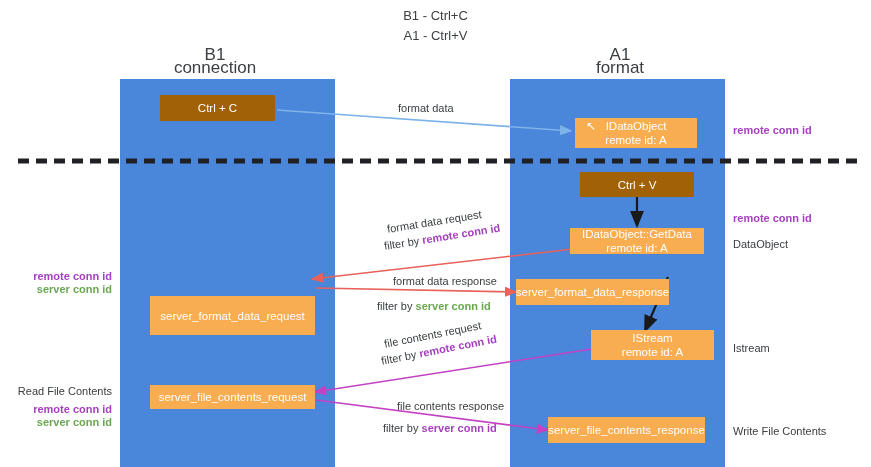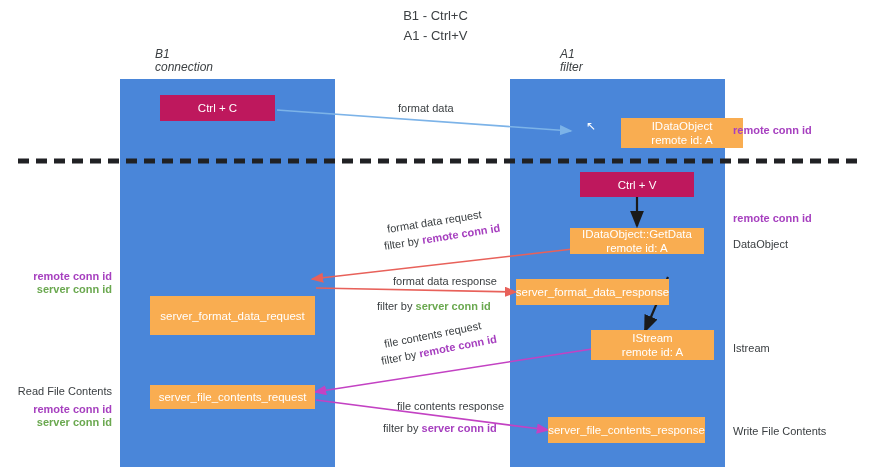--- a/index.html
+++ b/index.html
@@ -17,32 +17,32 @@
   .lane{position:absolute;background:#4a86d9;}
   .svg-layer{position:absolute;left:0;top:0;width:871px;height:467px;pointer-events:none;}
 
   
   .title{
     position:absolute;left:0;top:6px;width:871px;
     text-align:center;font-size:13px;line-height:20px;color:#3c4043;
     white-space:pre;
   }
   .colhead{
-    position:absolute;text-align:left;font-size:12px;line-height:13px;
-    color:#3c4043;white-space:pre;font-style:italic;
+    position:absolute;text-align:center;font-size:17px;line-height:13px;
+    color:#3c4043;white-space:pre;
   }
 
   
   .node{
     position:absolute;box-sizing:border-box;
     display:flex;flex-direction:column;align-items:center;justify-content:center;
     text-align:center;color:#ffffff;font-size:11.5px;line-height:14px;
     white-space:pre;
   }
-  .node.green{background:#be185d;}
+  .node.green{background:#a16207;}
   .node.orange{background:#f9ad51;}
 
   
   .lbl{position:absolute;font-size:11px;line-height:14px;white-space:pre;color:#3c4043;}
   .lbl.purple{color:#a63fbf;font-weight:bold;}
   .lbl.green{color:#6aa84f;font-weight:bold;}
   .lbl.right{text-align:right;}
   .lbl b.purple{color:#a63fbf;}
   .lbl b.green{color:#6aa84f;}
   .rot-a{transform:rotate(-9deg);transform-origin:left top;}
@@ -52,21 +52,21 @@
 <body>
 
 <div id="stage">
 
   <div class="title">B1 - Ctrl+C
 A1 - Ctrl+V</div>
 
   <div class="colhead" style="left:155px;top:48px;width:120px;">B1
 connection</div>
   <div class="colhead" style="left:560px;top:48px;width:120px;">A1
-filter</div>
+format</div>
 
   <div class="lane" style="left:120px;top:79px;width:215px;height:388px;"></div>
   <div class="lane" style="left:510px;top:79px;width:215px;height:388px;"></div>
 
   <svg class="svg-layer" viewBox="0 0 871 467" xmlns="http://www.w3.org/2000/svg">
     <defs>
       <marker id="ah-blue" markerWidth="9" markerHeight="9" refX="7" refY="3.2" orient="auto">
         <path d="M0,0 L8,3.2 L0,6.4 z" fill="#7cb3e8"></path>
       </marker>
       <marker id="ah-black" markerWidth="9" markerHeight="9" refX="7" refY="3.2" orient="auto">
@@ -92,21 +92,21 @@
 
     <path d="M592,349 L315,392" stroke="#c342c3" stroke-width="1.6" fill="none" marker-end="url(#ah-purple)"></path>
 
     <path d="M316,400 L548,430" stroke="#c342c3" stroke-width="1.6" fill="none" marker-end="url(#ah-purple)"></path>
 
     <line x1="18" y1="161" x2="860" y2="161" stroke="#202124" stroke-width="5" stroke-dasharray="11 7" stroke-linecap="butt"></line>
   </svg>
 
   <div class="node green" style="left:160px;top:95px;width:115px;height:26px;">Ctrl + C</div>
 
-  <div class="node orange" style="left:575px;top:118px;width:122px;height:30px;margin-left:46px;">IDataObject
+  <div class="node orange" style="left:575px;top:118px;width:122px;height:30px;">IDataObject
 remote id: A</div>
   <span class="lbl" style="left:586px;top:119px;color:#ffffff;font-size:12px;">↖</span>
 
   <div class="node green" style="left:580px;top:172px;width:114px;height:25px;">Ctrl + V</div>
 
   <div class="node orange" style="left:570px;top:228px;width:134px;height:26px;">IDataObject::GetData
 remote id: A</div>
 
   <div class="node orange" style="left:150px;top:269px;width:165px;height:39px;margin-top:27px;">server_format_data_request</div>
 

